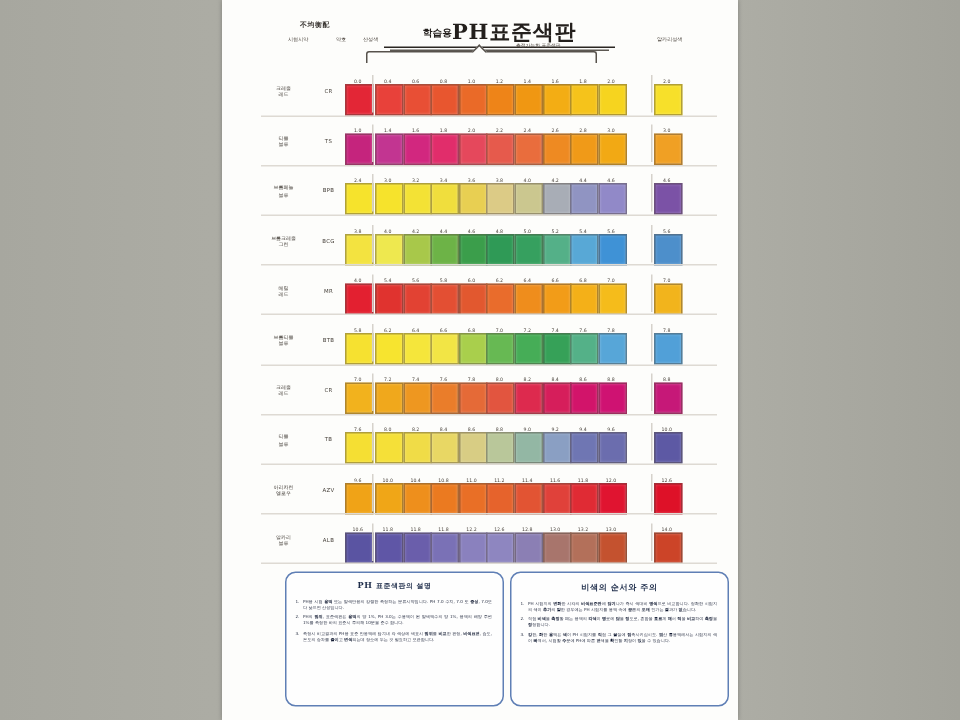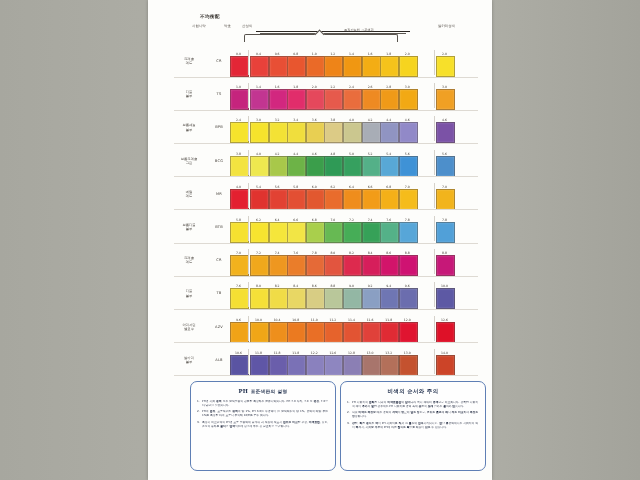--- a/index.html
+++ b/index.html
@@ -80,20 +80,23 @@
 <body>
 
 <div id="stage">
 
   <div id="paper">
     <div id="sheet-inner">
 
       <div id="hdr">
         <div class="kanji-mark">不均衡配</div>
 
+        <div id="title">
+          <span class="small">학습용</span><span>PH표준색판</span>
+        </div>
         <div id="title-rule"></div>
         <div id="title-rule2"></div>
 
         <div id="bracket"></div>
         <div id="bracket-peak"></div>
 
         <div class="colhdr" id="h-reagent">시험시약</div>
         <div class="colhdr" id="h-abbr">약호</div>
         <div class="colhdr" id="h-acid">산성색</div>
         <div class="colhdr" id="h-mid">측정가능한 표준색판</div>

